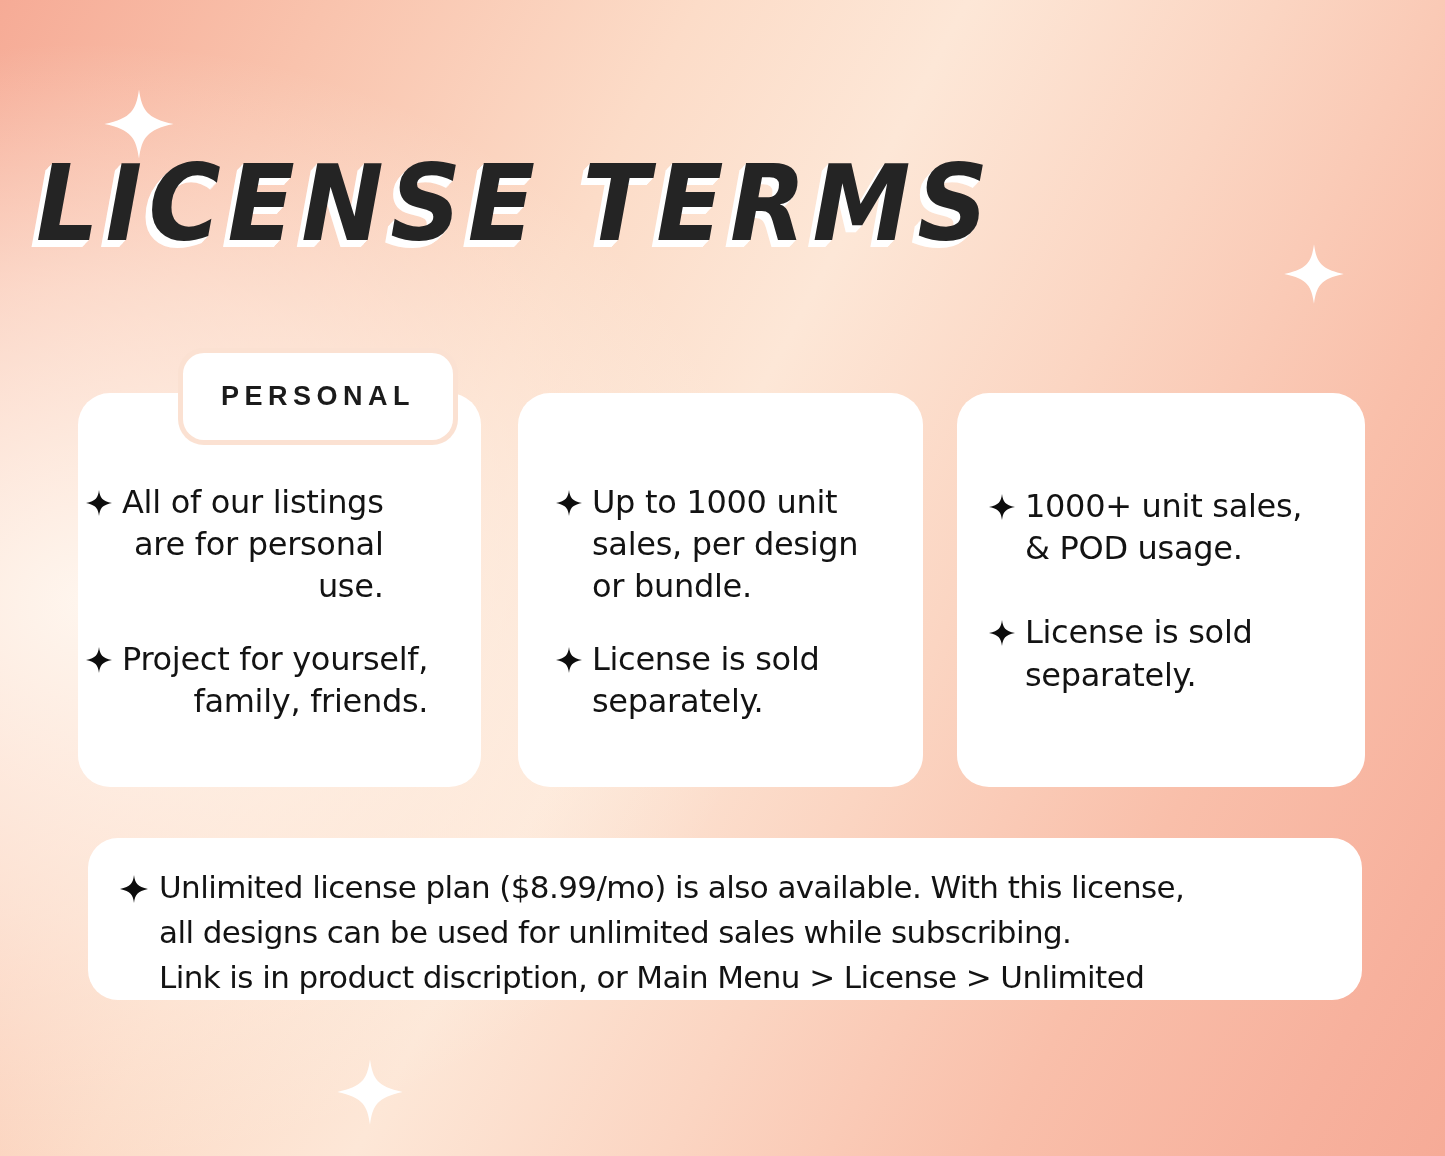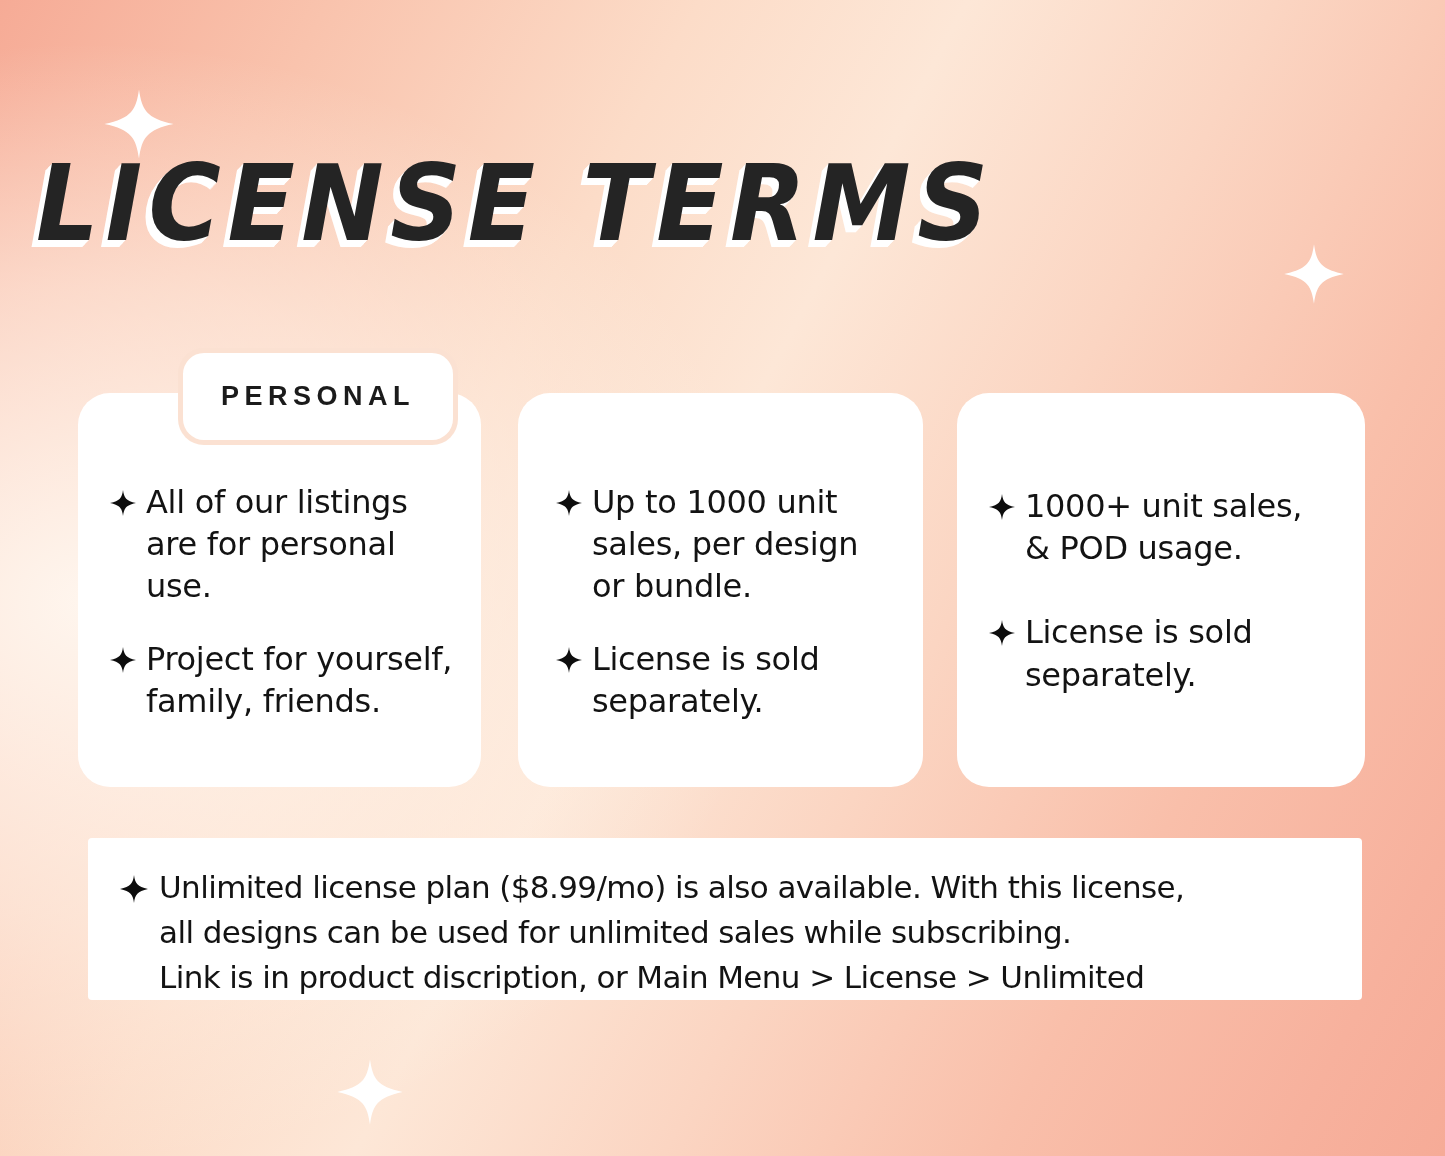--- a/index.html
+++ b/index.html
@@ -113,21 +113,21 @@
     white-space: pre-line;
   }
 
   .card-body {
     position: absolute;
     left: 0;
     right: 0;
     top: 88px;
     padding: 0 22px 0 22px;
   }
-  .card-1 .card-body { padding-left: 32px; padding-right: 14px; }
+  .card-1 .card-body { padding-left: 8px; padding-right: 14px; text-align: right; }
   .card-2 .card-body { padding-left: 38px; padding-right: 16px; }
   .card-3 .card-body { padding-left: 32px; padding-right: 32px; }
 
   .bullet-row {
     display: flex;
     align-items: flex-start;
     margin-bottom: 30px;
   }
   .bullet-row:last-child { margin-bottom: 0; }
 
@@ -149,21 +149,21 @@
   }
 
   
   .banner {
     position: absolute;
     left: 88px;
     top: 838px;
     width: 1274px;
     height: 162px;
     background: #ffffff;
-    border-radius: 4px;
+    border-radius: 30px;
     box-sizing: border-box;
   }
   .banner-inner {
     display: flex;
     align-items: flex-start;
     padding: 27px 0 0 32px;
   }
   .banner-mark {
     flex: 0 0 auto;
     margin-top: 10px;

